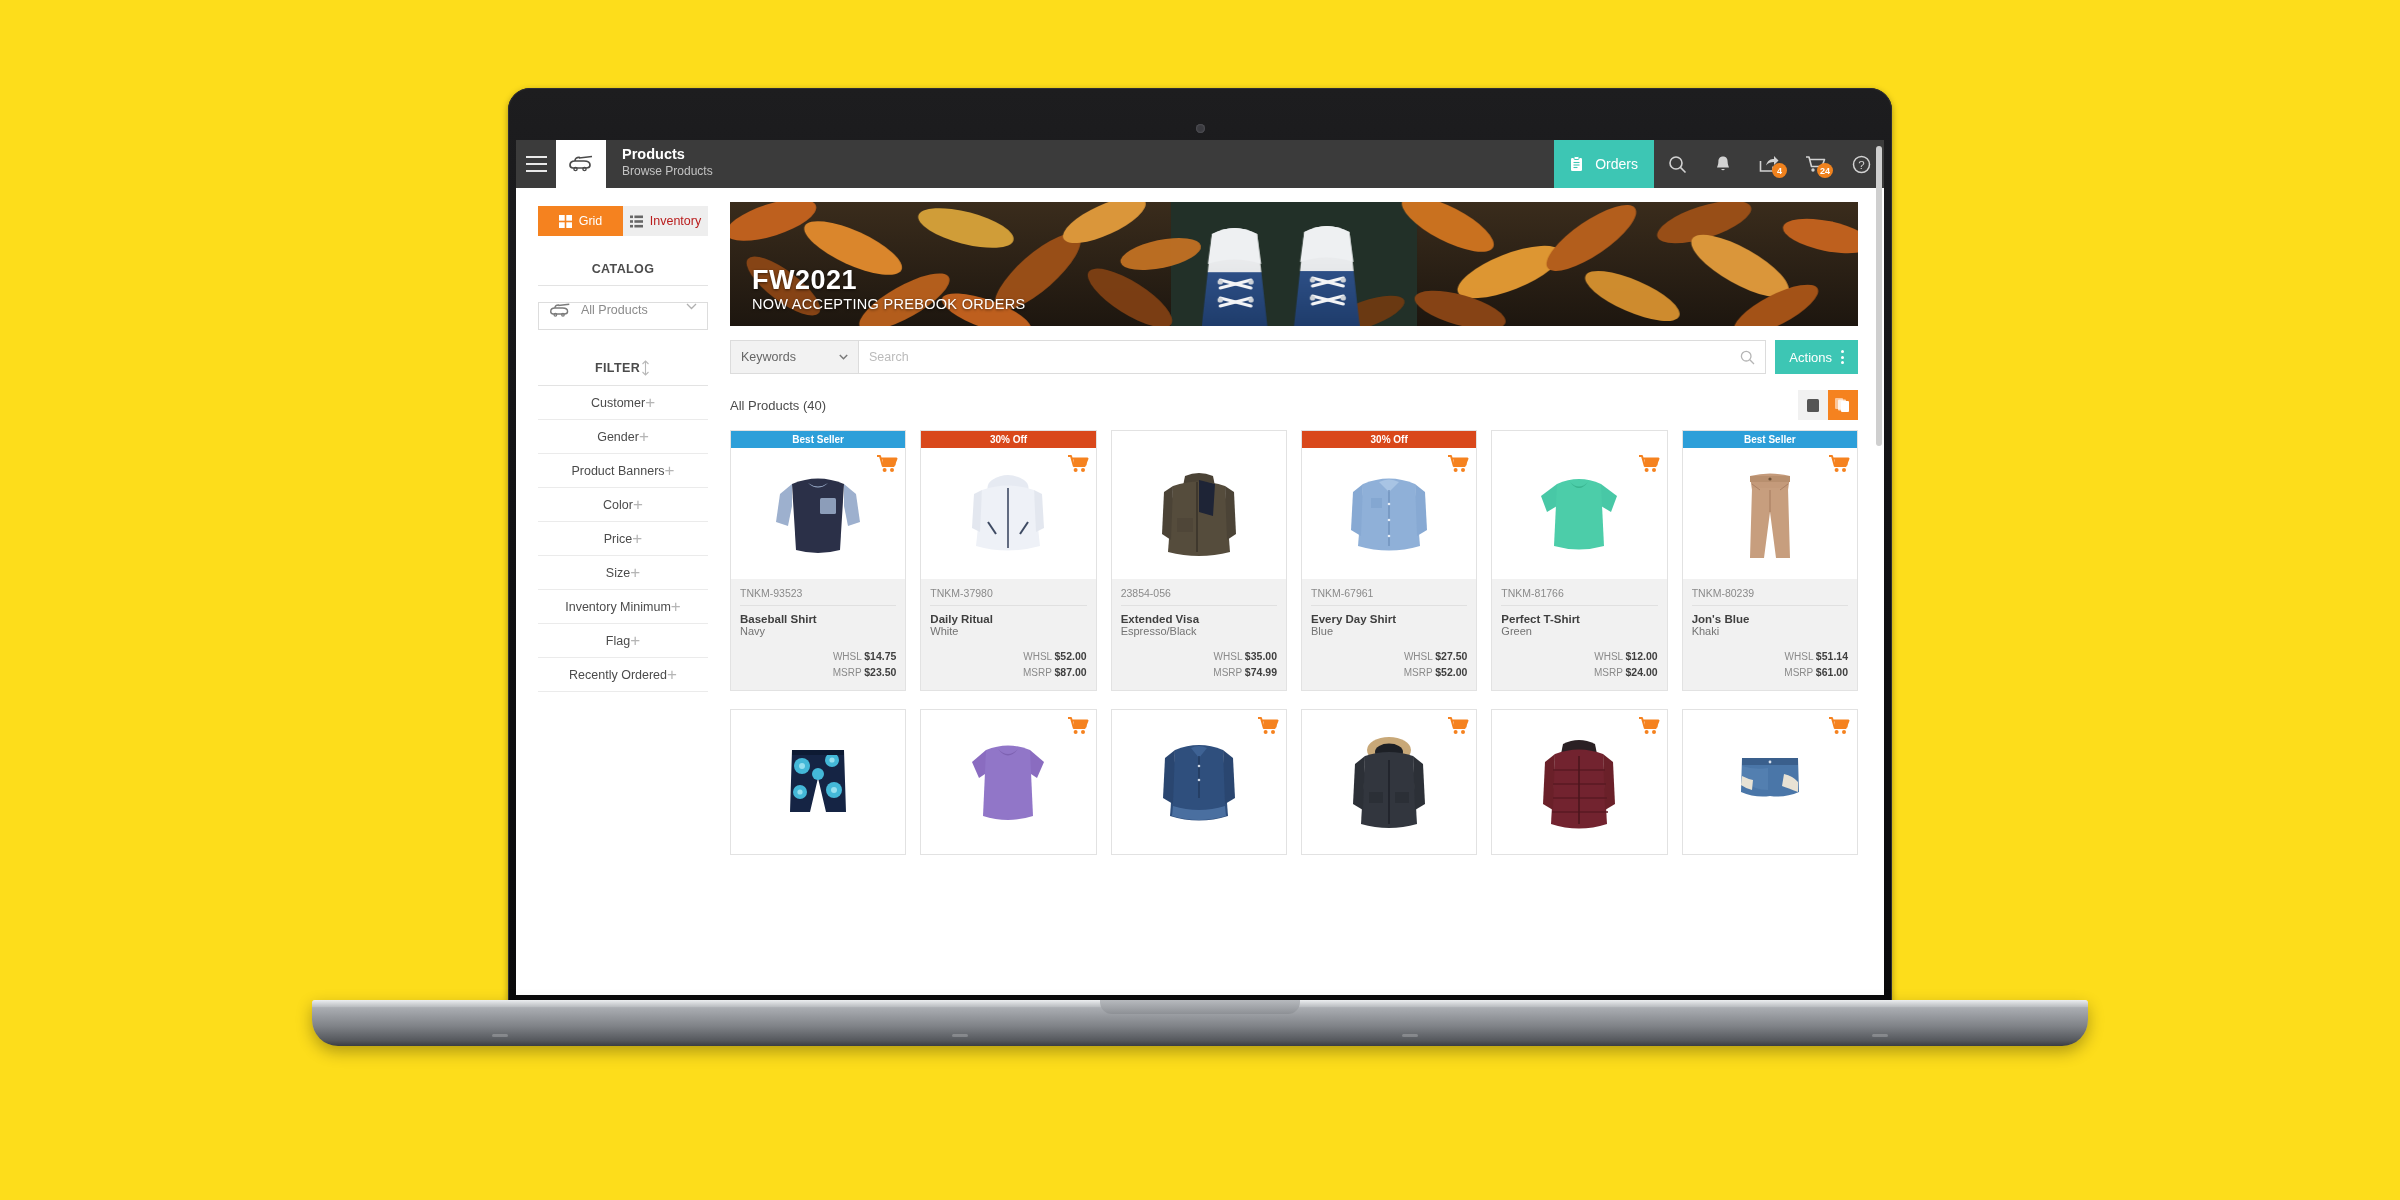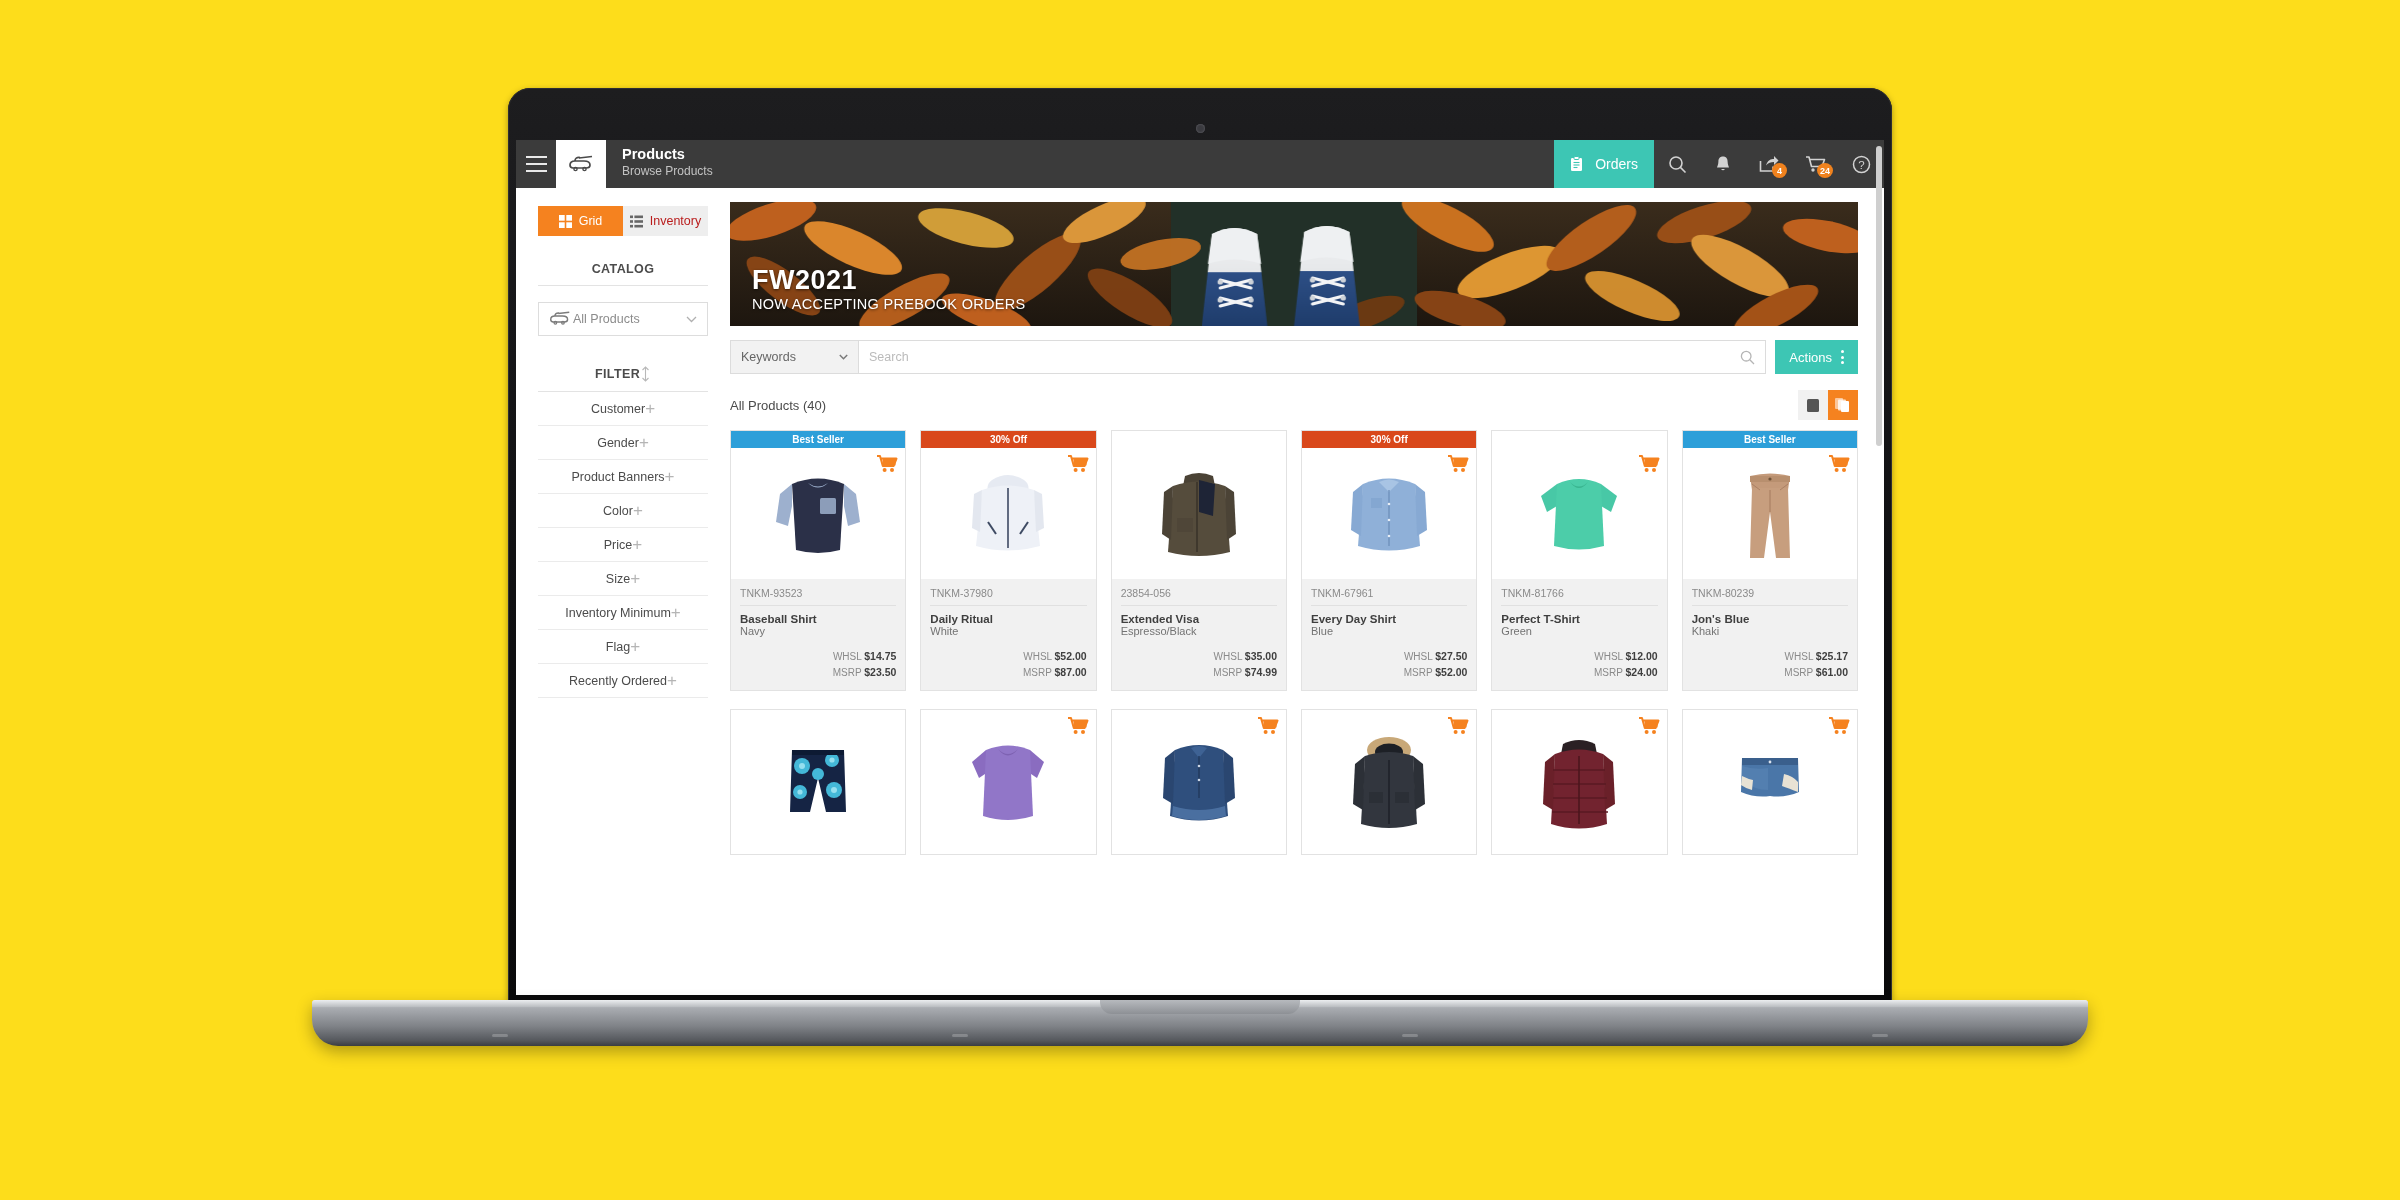--- a/index.html
+++ b/index.html
@@ -120,22 +120,22 @@
     font-size: 12.5px; cursor:pointer;
   }
   .vt-on  { background:#f5821f; color:#fff; }
   .vt-off { background:#eeeeee; color:#b91c1c; }
 
   .sec-label { font-size: 12.5px; font-weight:bold; color:#4b4b4b; letter-spacing:.4px; }
   .sec-head  { display:flex; align-items:center; justify-content:center;
                padding-bottom: 9px; border-bottom:1px solid #e3e3e3; }
 
   .catalog-select {
-    margin-top: 16px; height: 34px; border:1px solid #ddd;
-    display:flex; align-items:center; gap:2px; padding: 0 10px;
+    margin-top: 16px; height: 28px; border:1px solid #ddd;
+    display:flex; gap:10px; padding: 0 10px;
     font-size: 12.5px; color:#8b8b8b; cursor:pointer;
   }
   .filters { margin-top: 30px; }
   .filter-row {
     display:flex; align-items:center; justify-content:center;
     padding: 8px 0 8px 0; border-bottom:1px solid #ebebeb;
     font-size: 12.5px; color:#4b4b4b; cursor:pointer;
   }
   .plus { color:#b5b5b5; font-size: 17px; line-height:1; }
 
@@ -675,21 +675,21 @@
                     <circle cx="8.6" cy="16" r="2" fill="#f5821f"></circle>
                     <circle cx="16" cy="16" r="2" fill="#f5821f"></circle>
                   </svg>
                 </span>
               </div>
               <div class="card-meta">
                 <div class="sku">TNKM-80239</div>
                 <div class="pname">Jon's Blue</div>
                 <div class="pcolor">Khaki</div>
                 <div class="prices">
-                  <div>WHSL <b>$25.17</b></div>
+                  <div>WHSL <b>$51.14</b></div>
                   <div>MSRP <b>$61.00</b></div>
                 </div>
               </div>
             </div>
           </div>
 
         <div class="grid row2" id="product-grid-2">
             <div class="card-r2">
               <span>
                 <svg width="112" height="108" viewBox="0 0 112 108">

